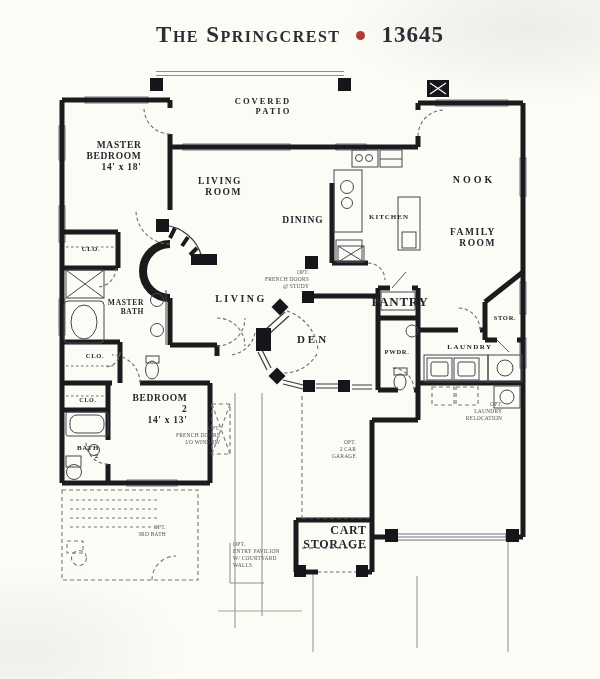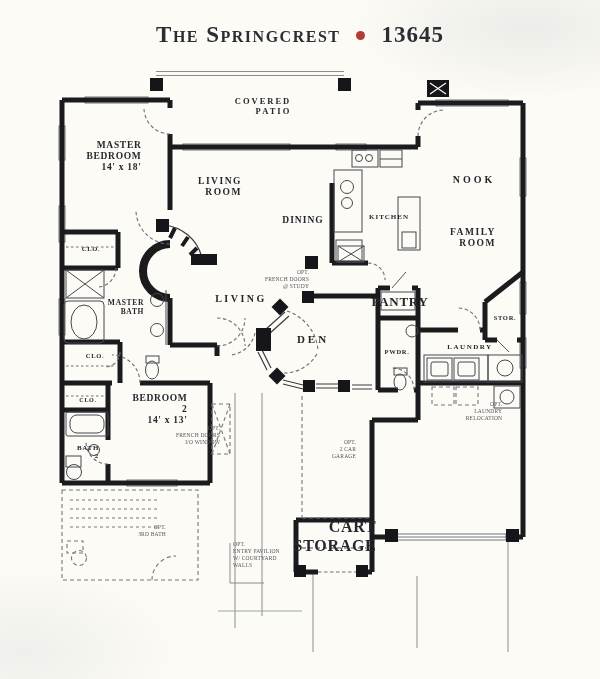--- a/index.html
+++ b/index.html
@@ -230,21 +230,21 @@
   <div class="lbl" style="left:400px;top:302px;font-size:13px;">PANTRY</div>
   <div class="lbl" style="left:397px;top:352px;font-size:6.5px;">PWDR.</div>
   <div class="lbl" style="left:505px;top:318px;font-size:6.5px;">STOR.</div>
   <div class="lbl" style="left:470px;top:347px;font-size:7px;letter-spacing:1.5px;">LAUNDRY</div>
   <div class="lbl" style="left:88px;top:401px;font-size:6px;">CLO.</div>
   <div class="lbl" style="left:160px;top:410px;font-size:9.5px;">BEDROOM
 2
 14' x 13'</div>
   <div class="lbl" style="left:88px;top:452px;font-size:7px;">BATH
 2</div>
-  <div class="lbl" style="left:335px;top:537px;font-size:16px;">CART
+  <div class="lbl" style="left:335px;top:537px;font-size:12px;">CART
 STORAGE</div>
 
   <div class="lbl sm" style="left:287px;top:280px;font-size:5.5px;">OPT.
 FRENCH DOORS
 @ STUDY</div>
   <div class="lbl sm" style="left:198px;top:436px;font-size:5.5px;">OPT.
 FRENCH DOORS
 I/O WINDOW</div>
   <div class="lbl sm" style="left:484px;top:412px;font-size:5.5px;">OPT.
 LAUNDRY

